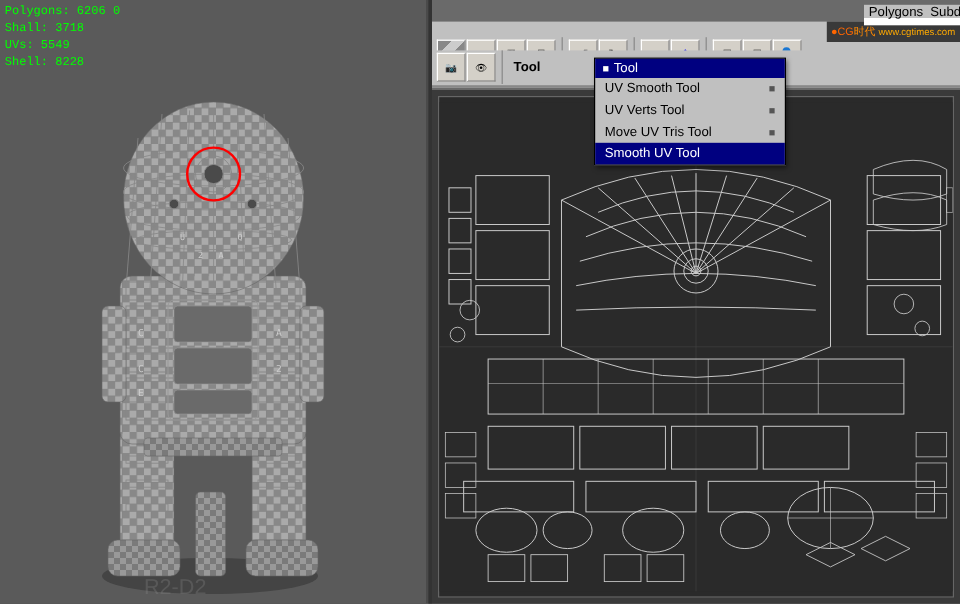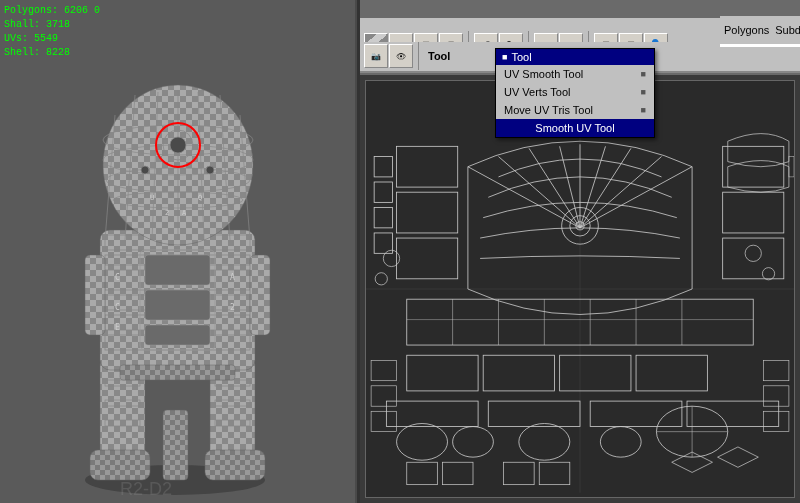--- a/index.html
+++ b/index.html
@@ -8,30 +8,30 @@
       height: 503px;
       overflow: hidden;
       font-family: Arial, sans-serif;
       font-size: 11px;
       background: #4a4a4a;
     }
 
     
     #menu-bar {
       position: absolute;
-      top: 16px;
+      top: 4px;
       left: 360px;
       right: 0;
-      height: 31px;
+      height: 17px;
       background: #c0c0c0;
       display: flex;
       align-items: center;
       padding: 0 4px;
       gap: 6px;
-      border-bottom: 3px solid #ffffff;
+      border-bottom: 6px solid #ffffff;
       z-index: 100;
     }
     .menu-item {
       font-size: 11px;
       color: #000;
       cursor: pointer;
       white-space: nowrap;
     }
 
     
@@ -142,21 +142,20 @@
       font-size: 11px;
       color: #000;
       display: flex;
       align-items: center;
       justify-content: space-between;
       cursor: pointer;
     }
     .dropdown-item.active {
       background: #000080;
       color: #fff;
-      justify-content: center;
     }
 
     
     #uv-viewport {
       position: absolute;
       top: 75px;
       left: 0;
       right: 0;
       bottom: 0;
       background: #3a3a3a;
@@ -329,20 +328,24 @@
 <div id="divider"></div>
 
 <div id="right-panel">
 
   <div id="menu-bar">
     <span class="menu-item">Polygons</span>
     <span class="menu-item">Subdivs</span>
 
   </div>
 
+  <div id="watermark">
+    <span style="color:#ff6600;">●CG</span><span style="color:#ff8800;">时代</span>
+    <span style="color:#ffaa00; font-size:8px;"> www.cgtimes.com</span>
+  </div>
 
   <div id="toolbar">
     <div class="toolbar-section">
 
       <div class="toolbar-btn" style="background: linear-gradient(135deg, #888 25%, #ccc 25%, #ccc 50%, #888 50%, #888 75%, #ccc 75%); font-size:7px;"></div>
       <div class="toolbar-btn" style="font-size:9px;">⊞</div>
       <div class="toolbar-btn" style="font-size:8px; color:#333;">▦</div>
       <div class="toolbar-btn" style="font-size:8px;">⊡</div>
     </div>
 

